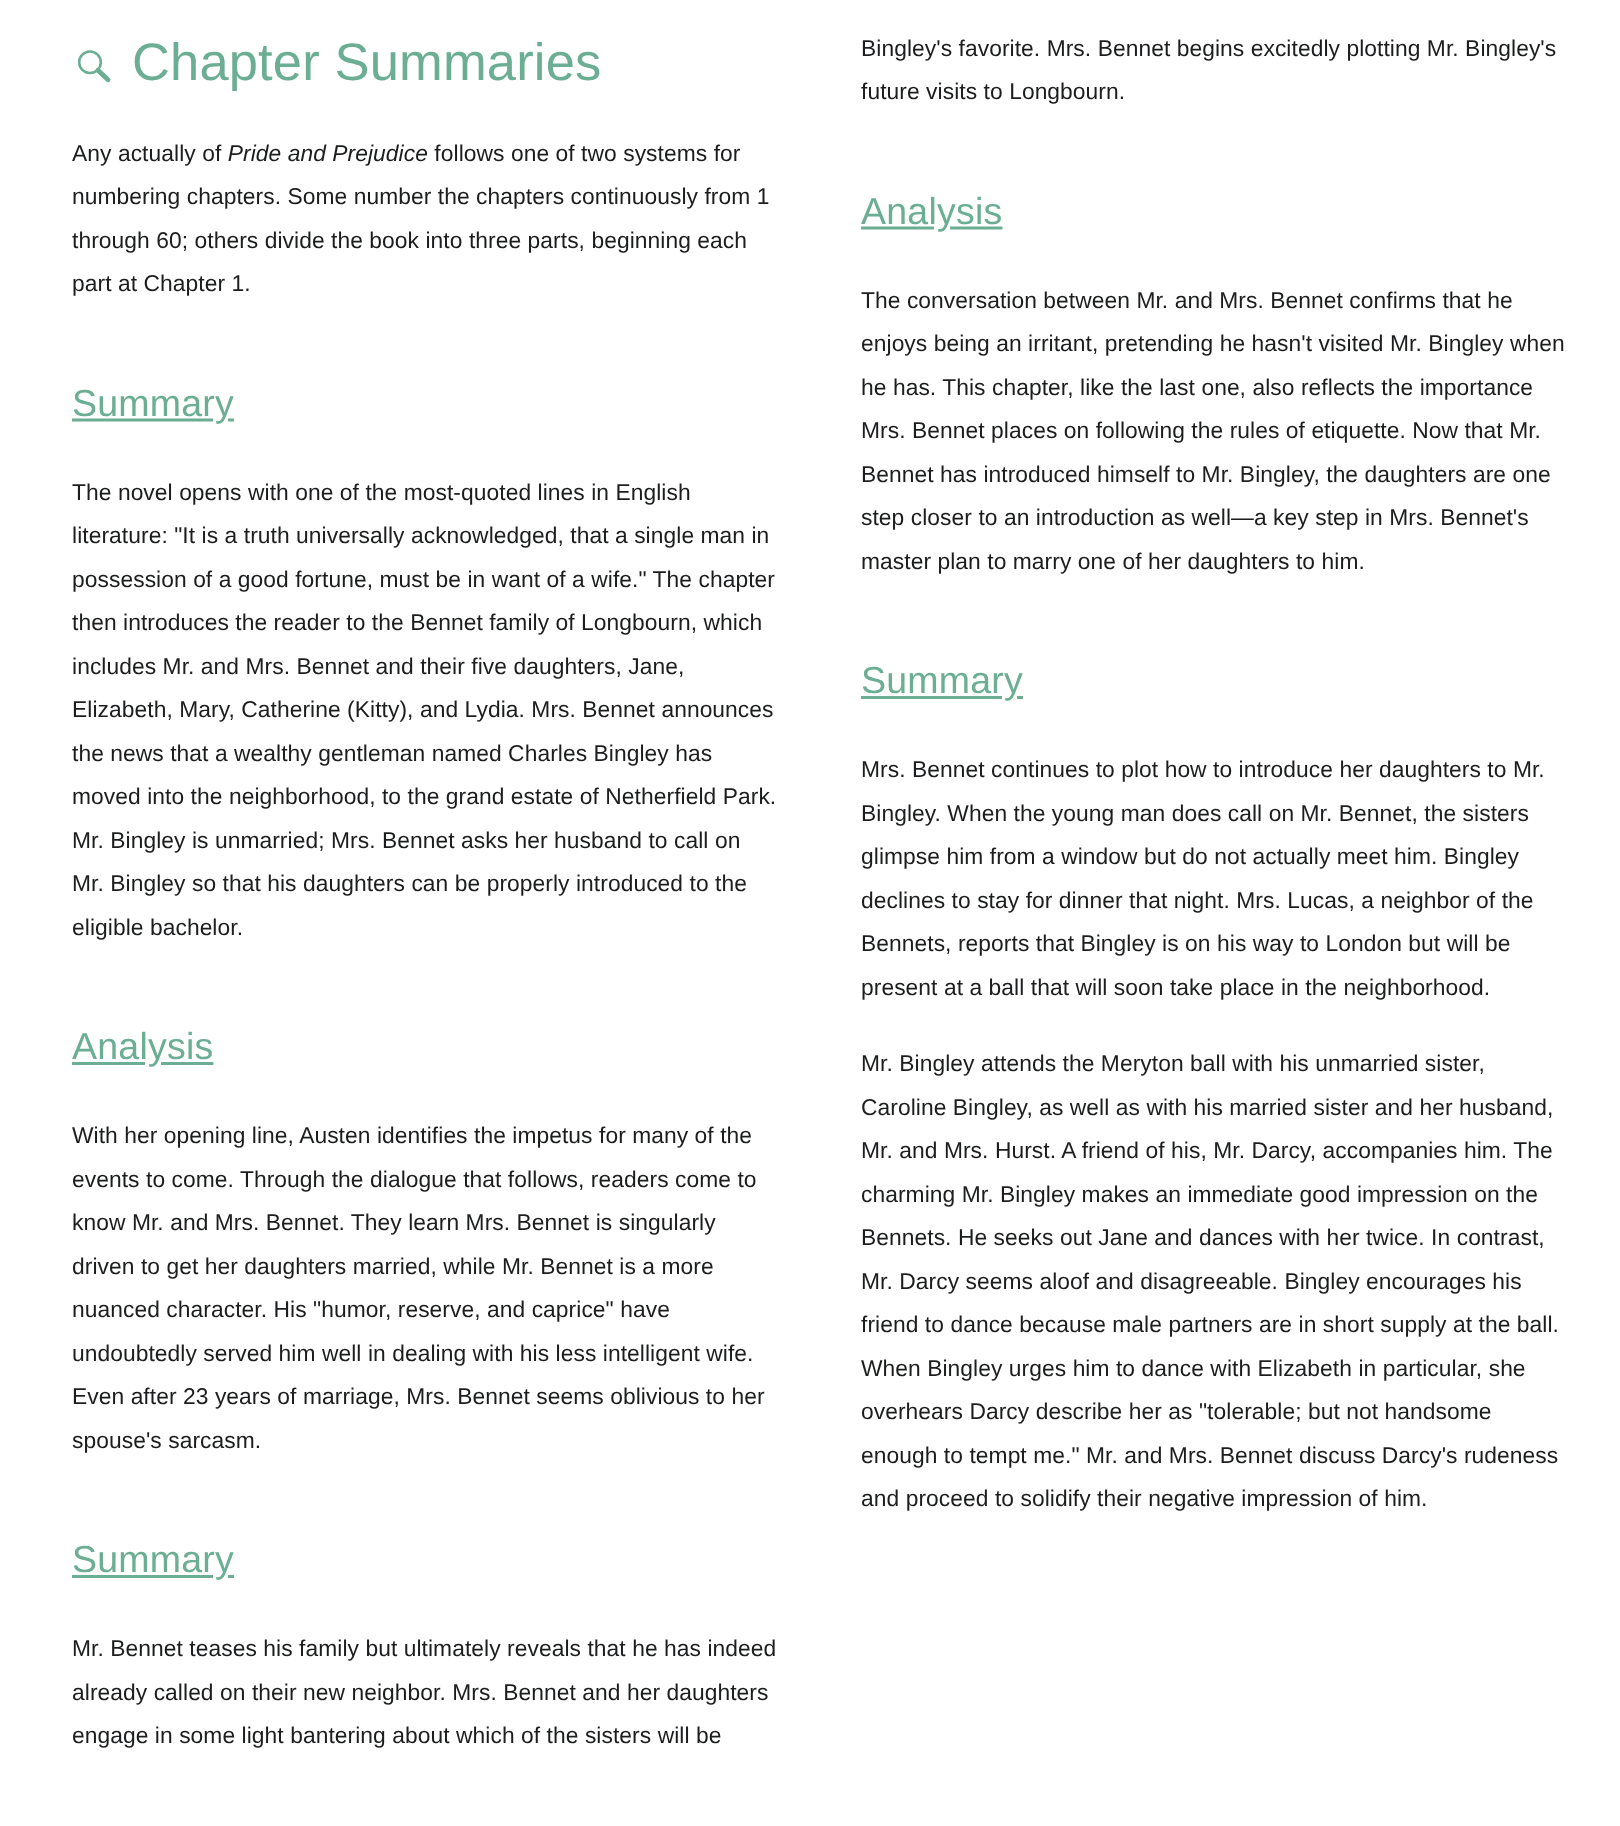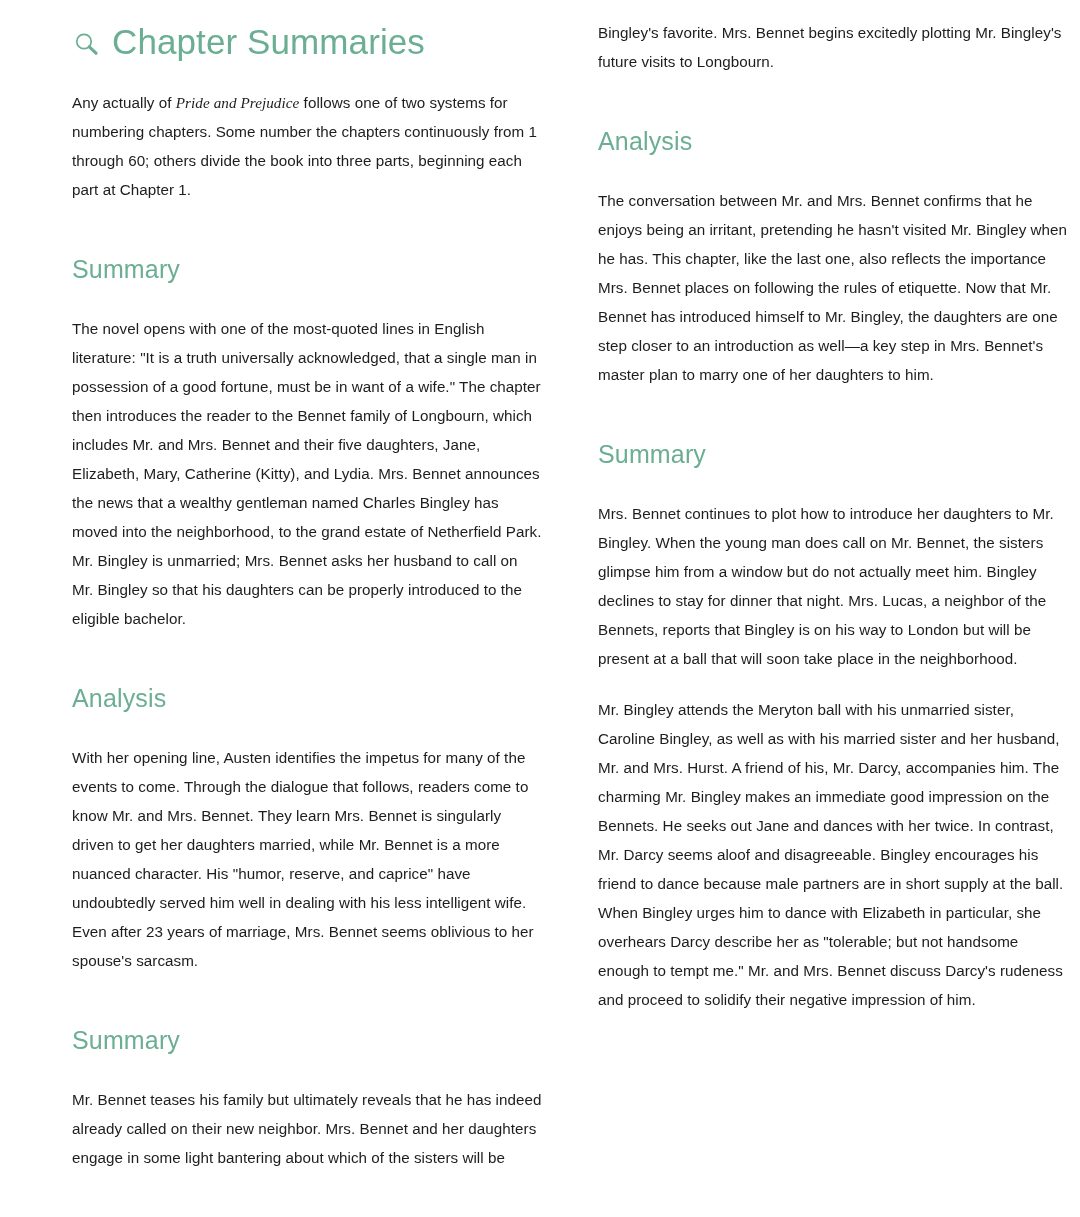--- a/index.html
+++ b/index.html
@@ -14,21 +14,21 @@
     height: 1217px;
     font-family: "Liberation Sans", sans-serif;
     color: #18191a;
     overflow: hidden;
   }
 
   .page {
     width: 1080px;
     height: 1040px;
     position: relative;
-    padding: 18px 36px 0 72px;
+    padding: 18px 36px 0 48px;
   }
 
   
   .flow {
     column-count: 2;
     column-gap: 56px;
     column-fill: auto;
     height: 1199px;
     width: 996px;
   }
@@ -60,40 +60,41 @@
 
   
   p.body-text {
     font-size: 15.2px;
     line-height: 29px;
     color: #1c1d1e;
     margin: 0 0 22px 0;
     letter-spacing: 0.05px;
   }
   p.body-text.last { margin-bottom: 0; }
-  p.body-text em { font-style: italic; font-family: Liberation Serif, serif; }
+  p.body-text em { font-style: italic; }
 
   
   h2.chapter-heading {
     color: #7fe3bd;
     font-size: 31px;
     font-weight: 400;
     line-height: 1.2;
     margin: 42px 0 0 0;
     letter-spacing: 0.2px;
   }
 
   
   h3.section-heading {
     color: #6bae93;
     font-size: 25px;
     font-weight: 400;
     line-height: 1.2;
     margin: 50px 0 30px 0;
     letter-spacing: 0.15px;
+    text-decoration: underline;
   }
 
   .chapter-block { }
   .intro-block { margin-bottom: 0; }
 </style>
 </head>
 <body>
 
 <div class="page">
   <div class="flow">

